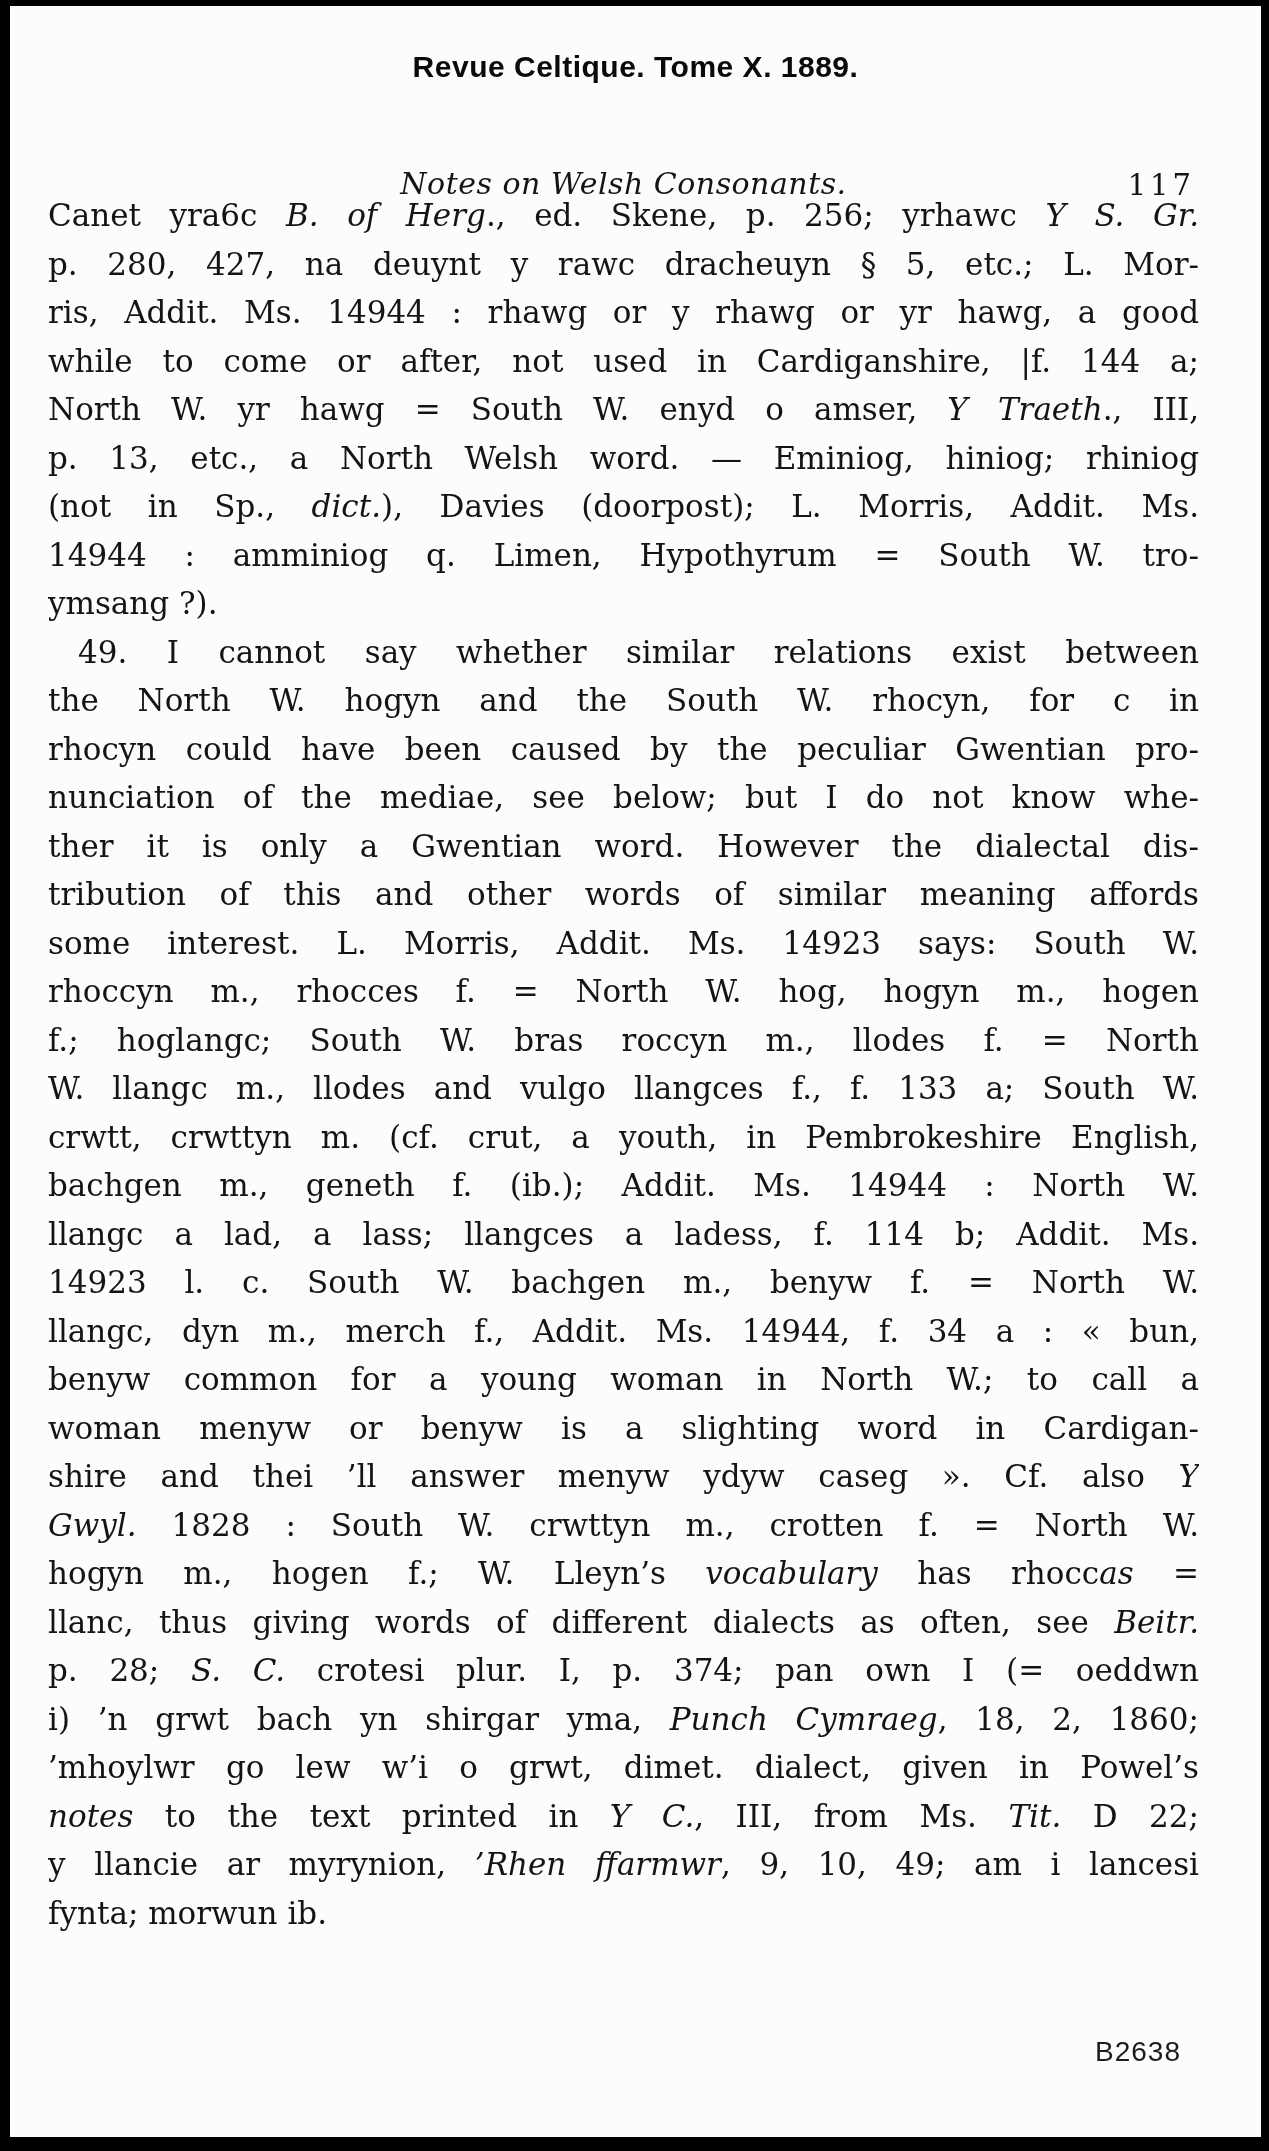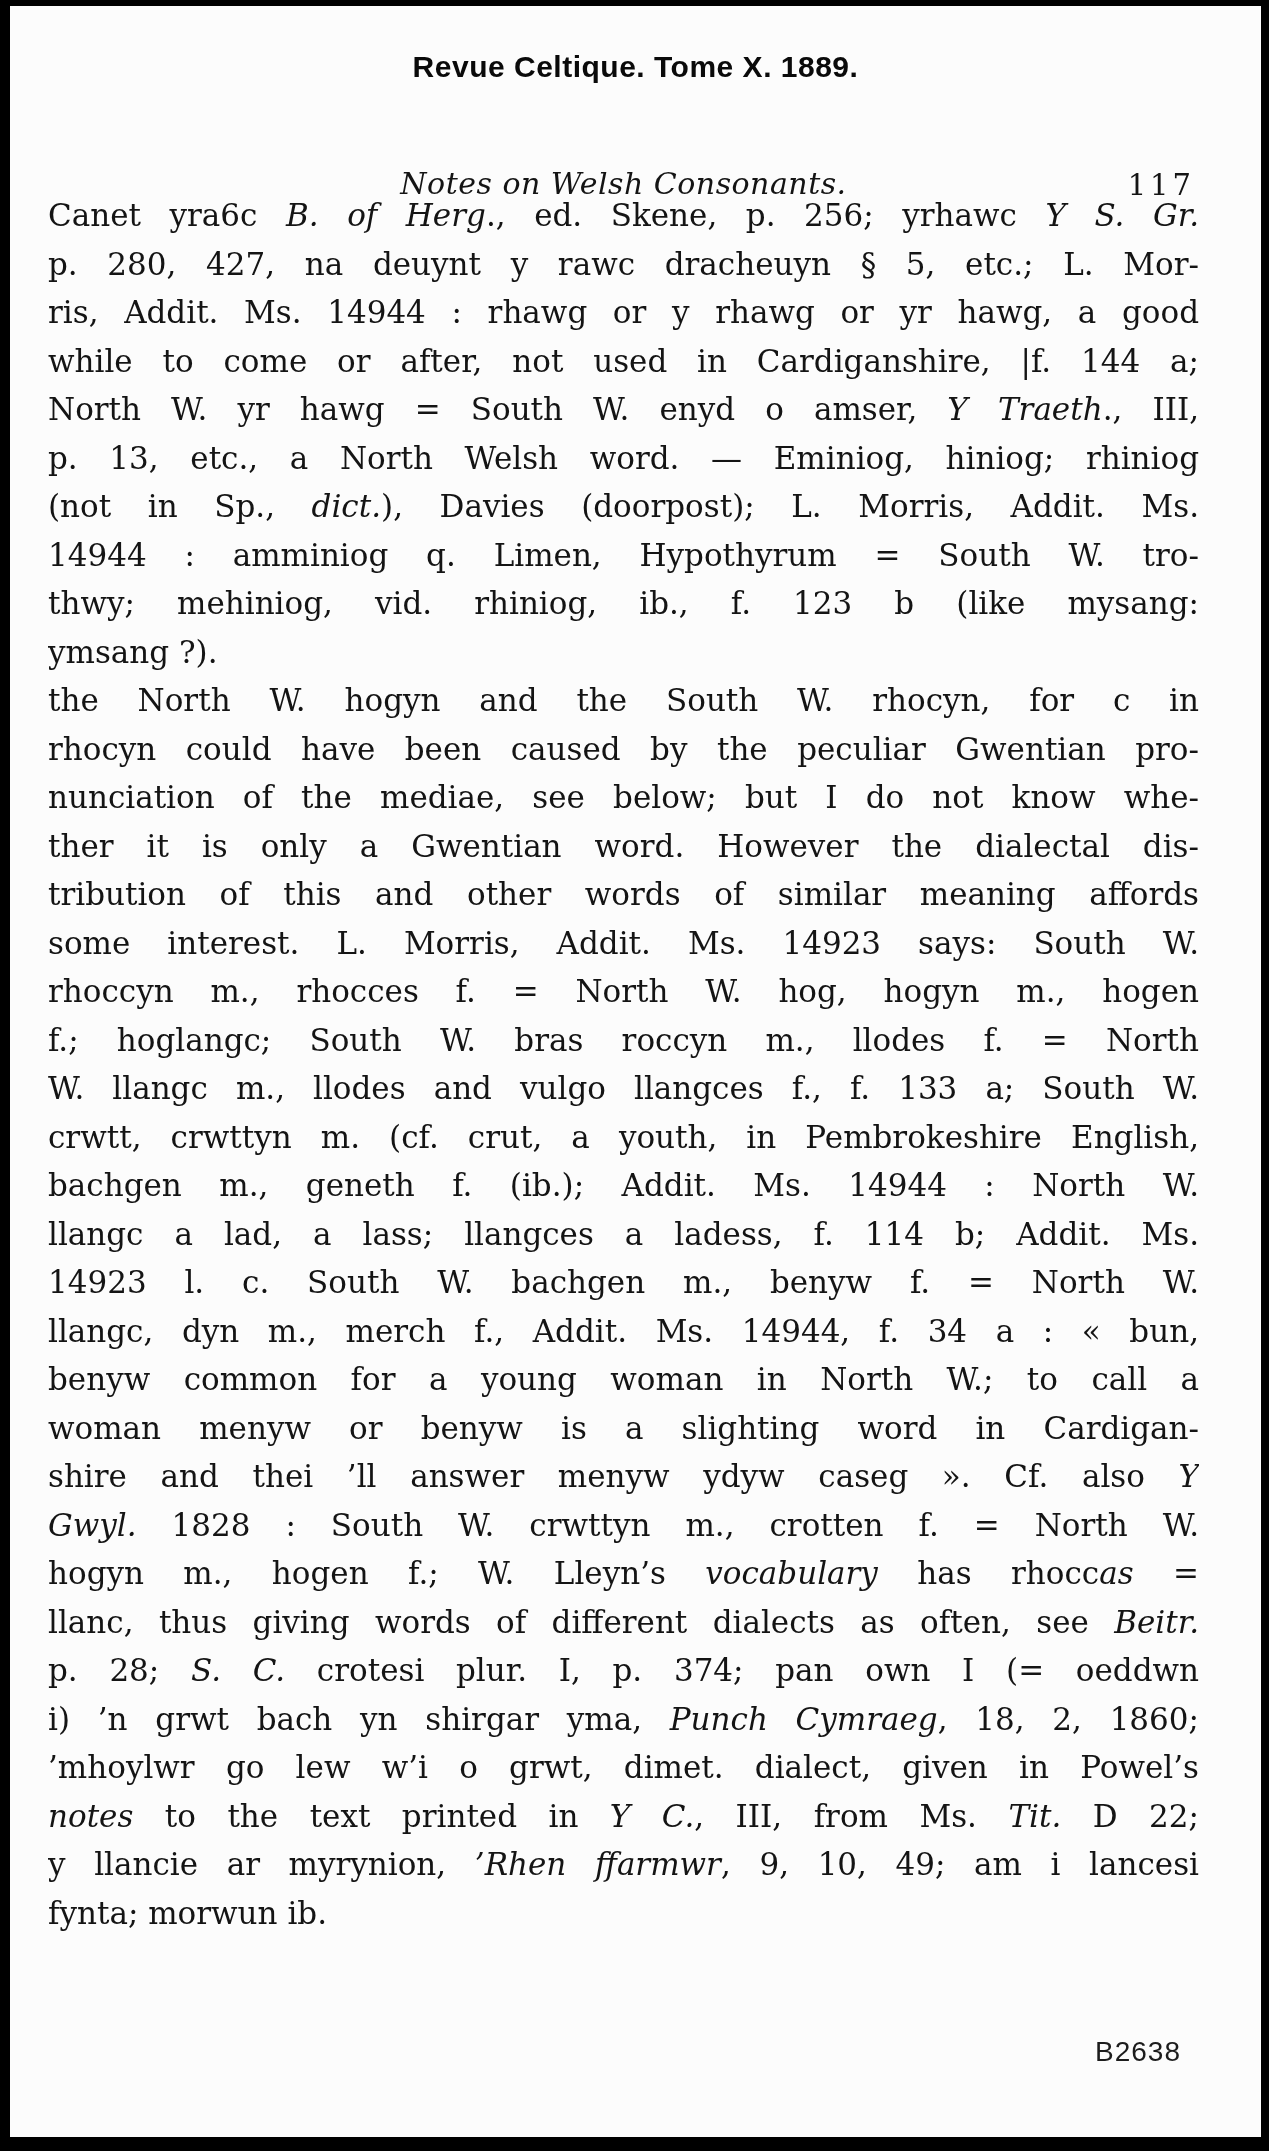--- a/index.html
+++ b/index.html
@@ -87,22 +87,22 @@
 
     <div class="body-text">
         <div class="line"><span>Canet yra6c </span><span class="it">B. of Herg</span><span>., ed. Skene, p. 256; yrhawc </span><span class="it">Y S. Gr.</span></div>
         <div class="line"><span>p. 280, 427, na deuynt y rawc dracheuyn § 5, etc.; L. Mor-</span></div>
         <div class="line"><span>ris, Addit. Ms. 14944 : rhawg or y rhawg or yr hawg, a good</span></div>
         <div class="line"><span>while to come or after, not used in Cardiganshire, |f. 144 a;</span></div>
         <div class="line"><span>North W. yr hawg = South W. enyd o amser, </span><span class="it">Y Traeth</span><span>., III,</span></div>
         <div class="line"><span>p. 13, etc., a North Welsh word. — Eminiog, hiniog; rhiniog</span></div>
         <div class="line"><span>(not in Sp., </span><span class="it">dict.</span><span>), Davies (doorpost); L. Morris, Addit. Ms.</span></div>
         <div class="line"><span>14944 : amminiog q. Limen, Hypothyrum = South W. tro-</span></div>
-        <div class="line"><span>thwy; mehiniog, vid. rhiniog, ib., f. 123 b (like mysang:</span></div>
         <div class="line para-end"><span>ymsang ?).</span></div>
+        <div class="line indent"><span>49. I cannot say whether similar relations exist between</span></div>
         <div class="line"><span>the North W. hogyn and the South W. rhocyn, for c in</span></div>
         <div class="line"><span>rhocyn could have been caused by the peculiar Gwentian pro-</span></div>
         <div class="line"><span>nunciation of the mediae, see below; but I do not know whe-</span></div>
         <div class="line"><span>ther it is only a Gwentian word. However the dialectal dis-</span></div>
         <div class="line"><span>tribution of this and other words of similar meaning affords</span></div>
         <div class="line"><span>some interest. L. Morris, Addit. Ms. 14923 says: South W.</span></div>
         <div class="line"><span>rhoccyn m., rhocces f. = North W. hog, hogyn m., hogen</span></div>
         <div class="line"><span>f.; hoglangc; South W. bras roccyn m., llodes f. = North</span></div>
         <div class="line"><span>W. llangc m., llodes and vulgo llangces f., f. 133 a; South W.</span></div>
         <div class="line"><span>crwtt, crwttyn m. (cf. crut, a youth, in Pembrokeshire English,</span></div>

